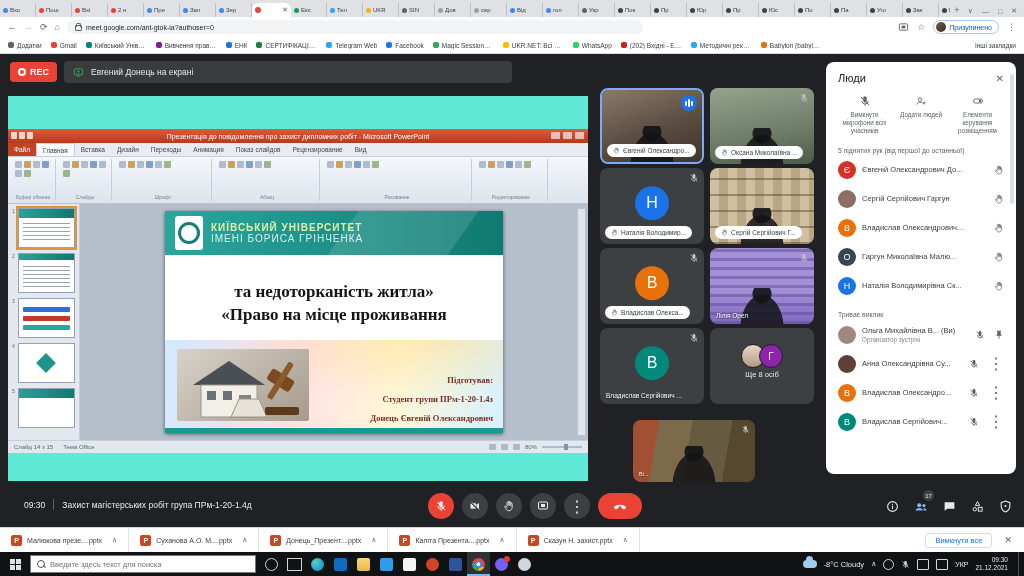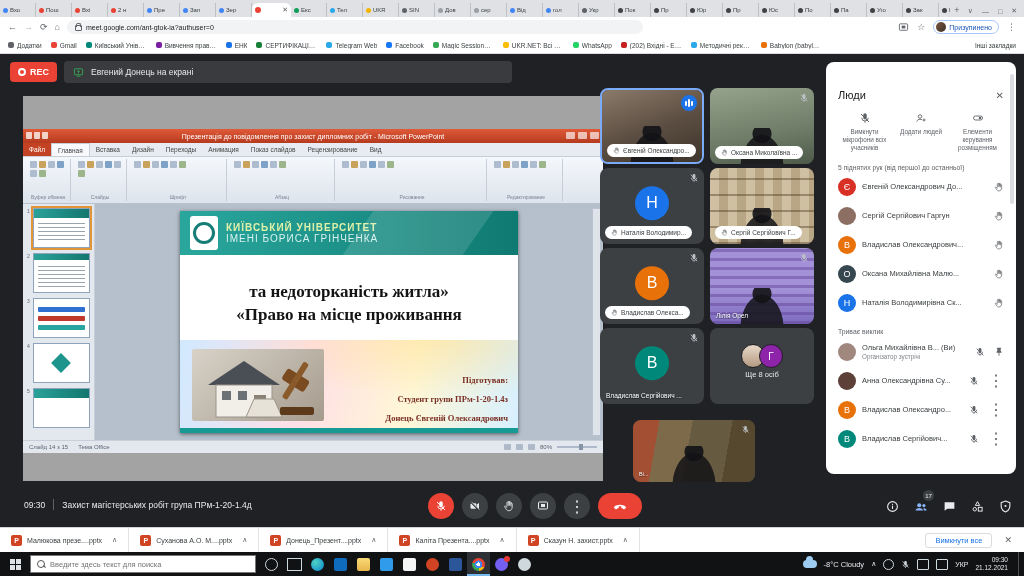--- a/index.html
+++ b/index.html
@@ -30,21 +30,21 @@
   .bm{flex:0 1 auto;min-width:0;display:flex;align-items:center;gap:3px;font-size:6.5px;color:#3c4043;white-space:nowrap;}
   .bm span.lb{overflow:hidden;text-overflow:ellipsis;max-width:52px;}
   .bm .bmi{width:6px;height:6px;border-radius:2px;flex:none;}
   .bm-other{margin-left:auto;flex:none;display:flex;align-items:center;gap:3px;font-size:6.5px;color:#3c4043;}
   
   .meet{position:absolute;left:0;top:54px;width:1024px;height:473px;background:#202124;}
   .rec{position:absolute;left:10px;top:8px;height:20px;background:#ea4335;border-radius:4px;display:flex;align-items:center;gap:4px;padding:0 8px;color:#fff;font-weight:bold;font-size:9px;}
   .rec .rdot{width:8px;height:8px;border:2px solid #fff;border-radius:50%;box-sizing:border-box;}
   .present-pill{position:absolute;left:64px;top:7px;width:448px;height:22px;background:#3a3b3e;border-radius:4px;display:flex;align-items:center;gap:7px;padding:0 9px;box-sizing:border-box;color:#e8eaed;font-size:8.5px;}
   .present-pill .ic{color:#34a853;}
-  .share{position:absolute;left:23px;top:42px;width:580px;height:385px;background:#a3a3a3;}
+  .share{position:absolute;left:8px;top:42px;width:580px;height:385px;background:#5eead4;}
   
   .ppt{position:absolute;left:0;top:33px;width:580px;height:318px;background:#e6eaf0;font-family:"Liberation Sans",sans-serif;}
   .ppt-title{height:14px;background:linear-gradient(#e05a38,#b53a1f);color:#fff;font-size:7px;display:flex;align-items:center;justify-content:center;position:relative;}
   .qat{position:absolute;left:3px;top:3px;display:flex;gap:2px;}
   .qat span{width:6px;height:7px;background:rgba(255,255,255,.75);border-radius:1px;}
   .pwc{position:absolute;right:4px;top:3px;display:flex;gap:3px;}
   .pwc span{width:9px;height:7px;background:rgba(255,255,255,.65);border-radius:1px;}
   .ppt-tabs{height:13px;background:#e8ecf2;display:flex;font-size:6.5px;color:#444;border-bottom:1px solid #c9cfd8;align-items:stretch;}
   .ptab{padding:0 6px;display:flex;align-items:center;}
   .ptab.file{background:#c24223;color:#fff;}
@@ -112,21 +112,21 @@
   .t-mic{position:absolute;top:5px;right:5px;color:#bdc1c6;}
   .t-spk{position:absolute;top:5px;right:5px;width:16px;height:16px;border-radius:50%;background:#1a73e8;display:flex;align-items:center;justify-content:center;gap:1px;}
   .t-spk span{width:2px;background:#fff;border-radius:1px;}
   .t-spk span:nth-child(1){height:5px;} .t-spk span:nth-child(2){height:8px;} .t-spk span:nth-child(3){height:5px;}
   .more-avs{position:absolute;left:50%;top:16px;transform:translateX(-50%);display:flex;}
   .mav{width:22px;height:22px;border-radius:50%;border:1px solid #202124;}
   .mav1{background:linear-gradient(#e8d8c8,#b49b82);}
   .mav2{margin-left:-6px;color:#fff;font-size:10px;display:flex;align-items:center;justify-content:center;}
   .more-label{position:absolute;left:0;right:0;top:42px;text-align:center;color:#e8eaed;font-size:7.5px;}
   
-  .panel{position:absolute;left:826px;top:8px;width:190px;height:412px;background:#fff;border-radius:8px;padding:27px 12px;box-sizing:border-box;color:#3c4043;}
+  .panel{position:absolute;left:826px;top:8px;width:190px;height:412px;background:#fff;border-radius:8px;padding:10px 12px;box-sizing:border-box;color:#3c4043;}
   .pp-scroll{position:absolute;right:2px;top:12px;width:4px;height:130px;background:#dadce0;border-radius:2px;}
   .pp-head{display:flex;justify-content:space-between;align-items:center;font-size:11px;color:#202124;}
   .pp-close{color:#5f6368;font-size:10px;}
   .pp-actions{display:flex;justify-content:space-between;margin-top:11px;}
   .pp-action{width:53px;display:flex;flex-direction:column;align-items:center;gap:4px;font-size:6.3px;color:#5f6368;text-align:center;line-height:1.3;}
   .pp-action .ic{color:#5f6368;}
   .pp-sect{margin-top:11px;font-size:6.8px;color:#5f6368;line-height:1.3;}
   .pp-row{display:flex;align-items:center;gap:6px;height:29px;}
   .pp-av{width:18px;height:18px;border-radius:50%;color:#fff;font-size:9px;display:flex;align-items:center;justify-content:center;flex:none;}
   .pp-nm{flex:1;min-width:0;font-size:7.5px;white-space:nowrap;overflow:hidden;text-overflow:ellipsis;}
@@ -866,21 +866,21 @@
       </div>
       <div class="pp-row">
         <span class="pp-av" style="background: rgb(232, 113, 10);">В</span>
         <span class="pp-nm">Владислав Олександрович...</span>
         <svg class="ic" width="10" height="10" style="color:#5f6368">
             <use href="#i-hand"></use>
           </svg>
       </div>
       <div class="pp-row">
         <span class="pp-av" style="background: rgb(55, 71, 79);">О</span>
-        <span class="pp-nm">Оксана Михайлівна Малю...</span>
+        <span class="pp-nm">Гаргун Миколаївна Малю...</span>
         <svg class="ic" width="10" height="10" style="color:#5f6368">
             <use href="#i-hand"></use>
           </svg>
       </div>
       <div class="pp-row">
         <span class="pp-av" style="background: rgb(26, 115, 232);">Н</span>
         <span class="pp-nm">Наталія Володимирівна Ск...</span>
         <svg class="ic" width="10" height="10" style="color:#5f6368">
             <use href="#i-hand"></use>
           </svg>

